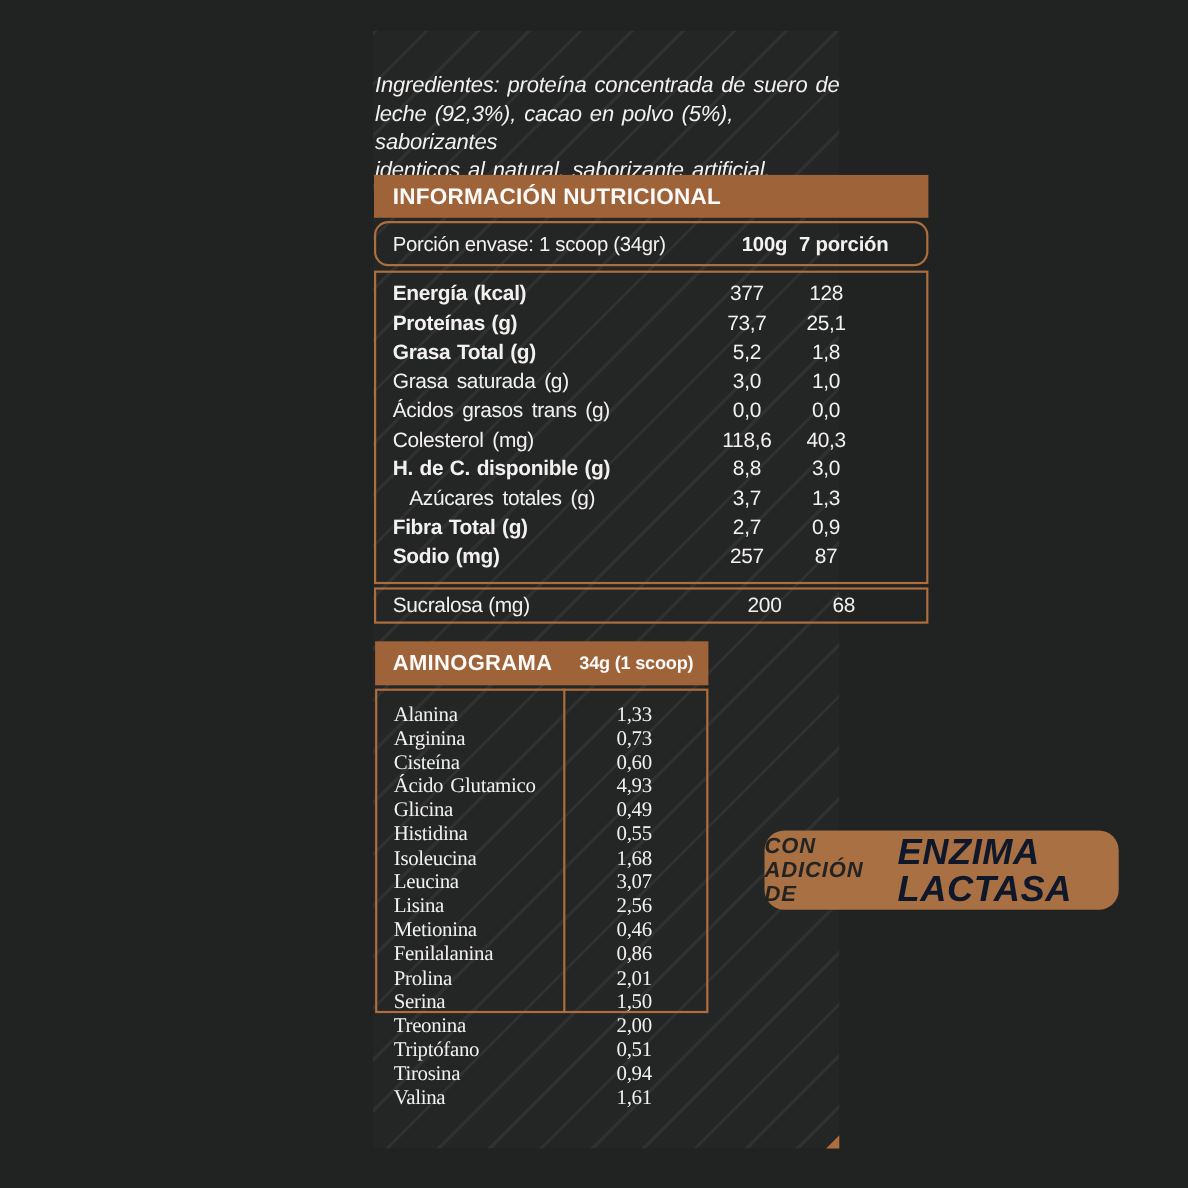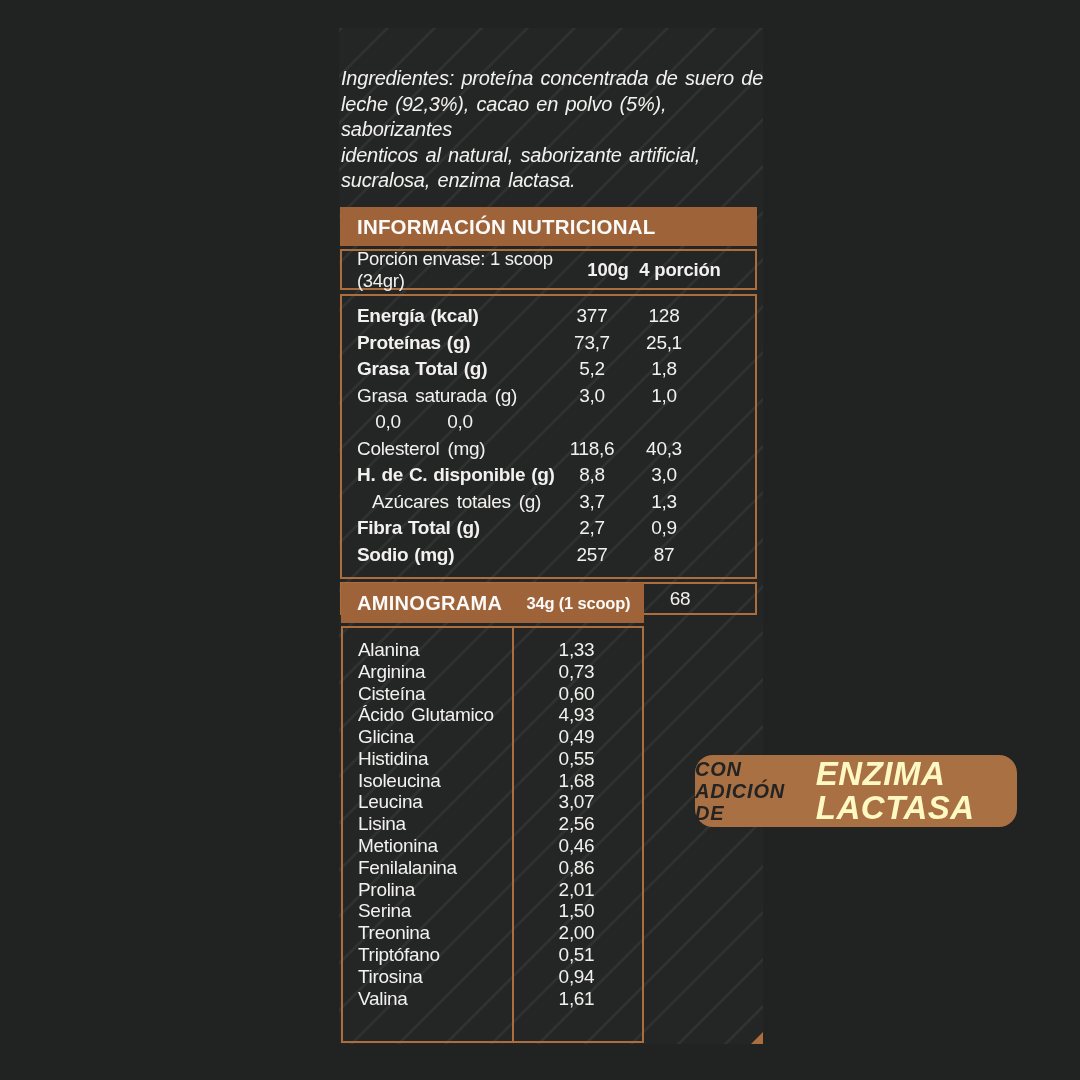--- a/index.html
+++ b/index.html
@@ -29,25 +29,25 @@
   }
   
   .bar{
     background:#9e6339;color:#fbfaf8;font-weight:700;
     box-sizing:border-box;display:flex;align-items:center;
   }
   .box{
     border:2px solid #ad6e3e;box-sizing:border-box;
   }
   
-  .nutri{position:absolute;left:340px;top:159px;width:417px;margin-top:48px;}
+  .nutri{position:absolute;left:340px;top:159px;width:504px;}
   .nutri .bar{height:39px;padding-left:17px;font-size:20.5px;letter-spacing:0.2px;}
   .serving{
     margin-top:3px;height:41px;display:flex;align-items:center;
-    padding:0 34px 0 15px;font-size:18.5px;letter-spacing:-0.3px;
+    padding:0 34px 0 15px;font-size:18.5px;letter-spacing:-0.3px;border-radius:13px;
   }
   .serving .slabel{flex:1;font-weight:400;}
   .mainbox{margin-top:4px;padding:7px 50px 9px 15px;}
   .nrow{display:flex;align-items:center;height:26.5px;font-size:19px;letter-spacing:-0.3px;word-spacing:3px;}
   .nrow .nlabel{flex:1;}
   .nlabel.b{font-weight:700;word-spacing:1px;}
   .nlabel.ind{padding-left:15px;}
   .nv{text-align:center;word-spacing:0;}
   .v1{width:62px;}
   .v2{width:82px;}
@@ -55,52 +55,52 @@
   .sucra{
     margin-top:3px;height:33px;display:flex;align-items:center;
     padding:0 34px 0 15px;font-size:19px;letter-spacing:-0.3px;justify-content:center;
   }
   .sucra .nlabel{flex:1;}
   
   .amino{position:absolute;left:341px;top:583px;width:303px;}
   .amino .bar{height:40px;font-size:20px;}
   .amino .atitle{flex:1;padding-left:16px;letter-spacing:0.3px;}
   .amino .asub{width:131px;text-align:center;font-size:16.5px;font-weight:700;letter-spacing:-0.2px;}
-  .abox{margin-top:3px;height:417px;position:relative;padding-top:11px;box-sizing:border-box;}
+  .abox{margin-top:3px;height:295px;position:relative;padding-top:11px;box-sizing:border-box;font-family:Liberation Serif, serif;}
   .vdivider{position:absolute;left:169px;top:-2px;bottom:-2px;width:2px;background:#ad6e3e;}
   .arow{display:flex;align-items:center;height:21.8px;font-size:19px;letter-spacing:-0.3px;word-spacing:2px;}
   .arow .aname{flex:1;padding-left:15px;}
   .arow .aval{width:131px;text-align:center;word-spacing:0;}
   
   .badge{
     position:absolute;left:695px;top:755px;width:322px;height:72px;
     background:#a87043;border-radius:18px;
     display:flex;flex-direction:row;justify-content:center;align-items:center;
   }
   .badge .l1{font-size:20px;font-weight:700;font-style:italic;color:#232323;letter-spacing:0.8px;line-height:22px;}
-  .badge .l2{font-size:33px;font-weight:700;font-style:italic;color:#fef9c3;letter-spacing:0.5px;line-height:34px;margin-top:-1px;}
+  .badge .l2{font-size:33px;font-weight:700;font-style:italic;color:#0f172a;letter-spacing:0.5px;line-height:34px;margin-top:-1px;}
 </style>
 </head>
 <body>
 
 <div class="panel"></div>
 
 <p class="ingredients">Ingredientes: proteína concentrada de suero de
 leche (92,3%), cacao en polvo (5%), saborizantes
 identicos al natural, saborizante artificial,
 sucralosa, enzima lactasa.</p>
 
 <section class="nutri">
   <div class="bar">
     <span>INFORMACIÓN NUTRICIONAL</span>
   </div>
   <div class="box serving">
     <span class="slabel">Porción envase: 1 scoop (34gr)</span>
     <span class="nv v1 colhead">100g</span>
-    <span class="nv v2 colhead">4 porción</span>
+    <span class="nv v2 colhead">7 porción</span>
   </div>
   <div class="box mainbox">
 
       <div class="nrow">
         <span class="nlabel b">Energía (kcal)</span>
         <span class="nv v1">377</span>
         <span class="nv v2">128</span>
       </div>
 
       <div class="nrow">
@@ -115,20 +115,21 @@
         <span class="nv v2">1,8</span>
       </div>
 
       <div class="nrow">
         <span class="nlabel">Grasa saturada (g)</span>
         <span class="nv v1">3,0</span>
         <span class="nv v2">1,0</span>
       </div>
 
       <div class="nrow">
+        <span class="nlabel">Ácidos grasos trans (g)</span>
         <span class="nv v1">0,0</span>
         <span class="nv v2">0,0</span>
       </div>
 
       <div class="nrow">
         <span class="nlabel">Colesterol (mg)</span>
         <span class="nv v1">118,6</span>
         <span class="nv v2">40,3</span>
       </div>
 

